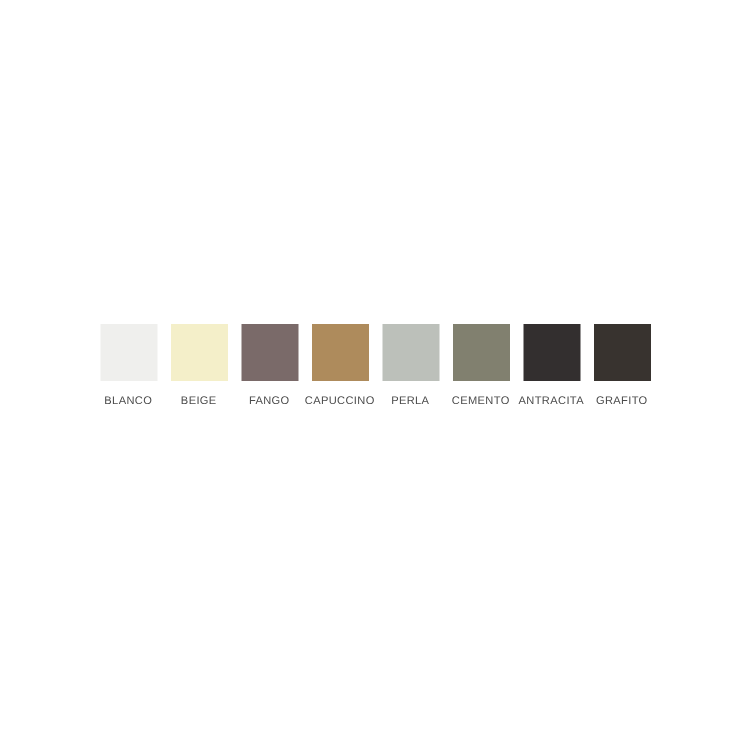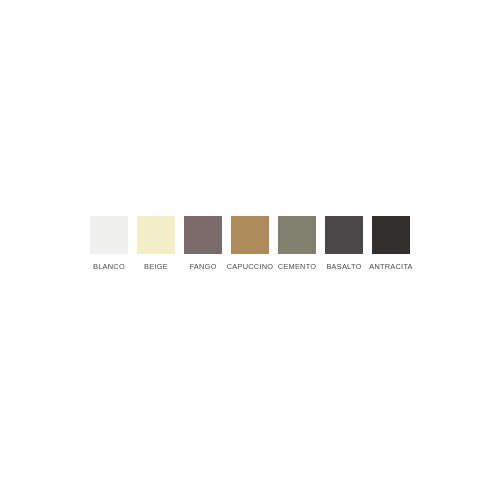--- a/index.html
+++ b/index.html
@@ -73,25 +73,29 @@
       </div>
       <div class="swatch-cell">
         <div class="swatch-chip" style="background: rgb(122, 106, 105);"></div>
         <div class="swatch-label" style="color: rgb(74, 74, 74);">FANGO</div>
       </div>
       <div class="swatch-cell">
         <div class="swatch-chip" style="background: rgb(174, 139, 92);"></div>
         <div class="swatch-label" style="color: rgb(74, 74, 74);">CAPUCCINO</div>
       </div>
       <div class="swatch-cell">
+        <div class="swatch-chip" style="background: rgb(188, 192, 186);"></div>
+        <div class="swatch-label" style="color: rgb(74, 74, 74);">PERLA</div>
+      </div>
+      <div class="swatch-cell">
         <div class="swatch-chip" style="background: rgb(129, 128, 111);"></div>
         <div class="swatch-label" style="color: rgb(74, 74, 74);">CEMENTO</div>
-      </div>
-      <div class="swatch-cell">
-        <div class="swatch-chip" style="background: rgb(76, 72, 73);"></div>
-        <div class="swatch-label" style="color: rgb(74, 74, 74);">BASALTO</div>
       </div>
       <div class="swatch-cell">
         <div class="swatch-chip" style="background: rgb(51, 47, 47);"></div>
         <div class="swatch-label" style="color: rgb(74, 74, 74);">ANTRACITA</div>
       </div>
+      <div class="swatch-cell">
+        <div class="swatch-chip" style="background: rgb(56, 51, 47);"></div>
+        <div class="swatch-label" style="color: rgb(74, 74, 74);">GRAFITO</div>
+      </div>
     </div>
 </div>
 
 </body></html>

